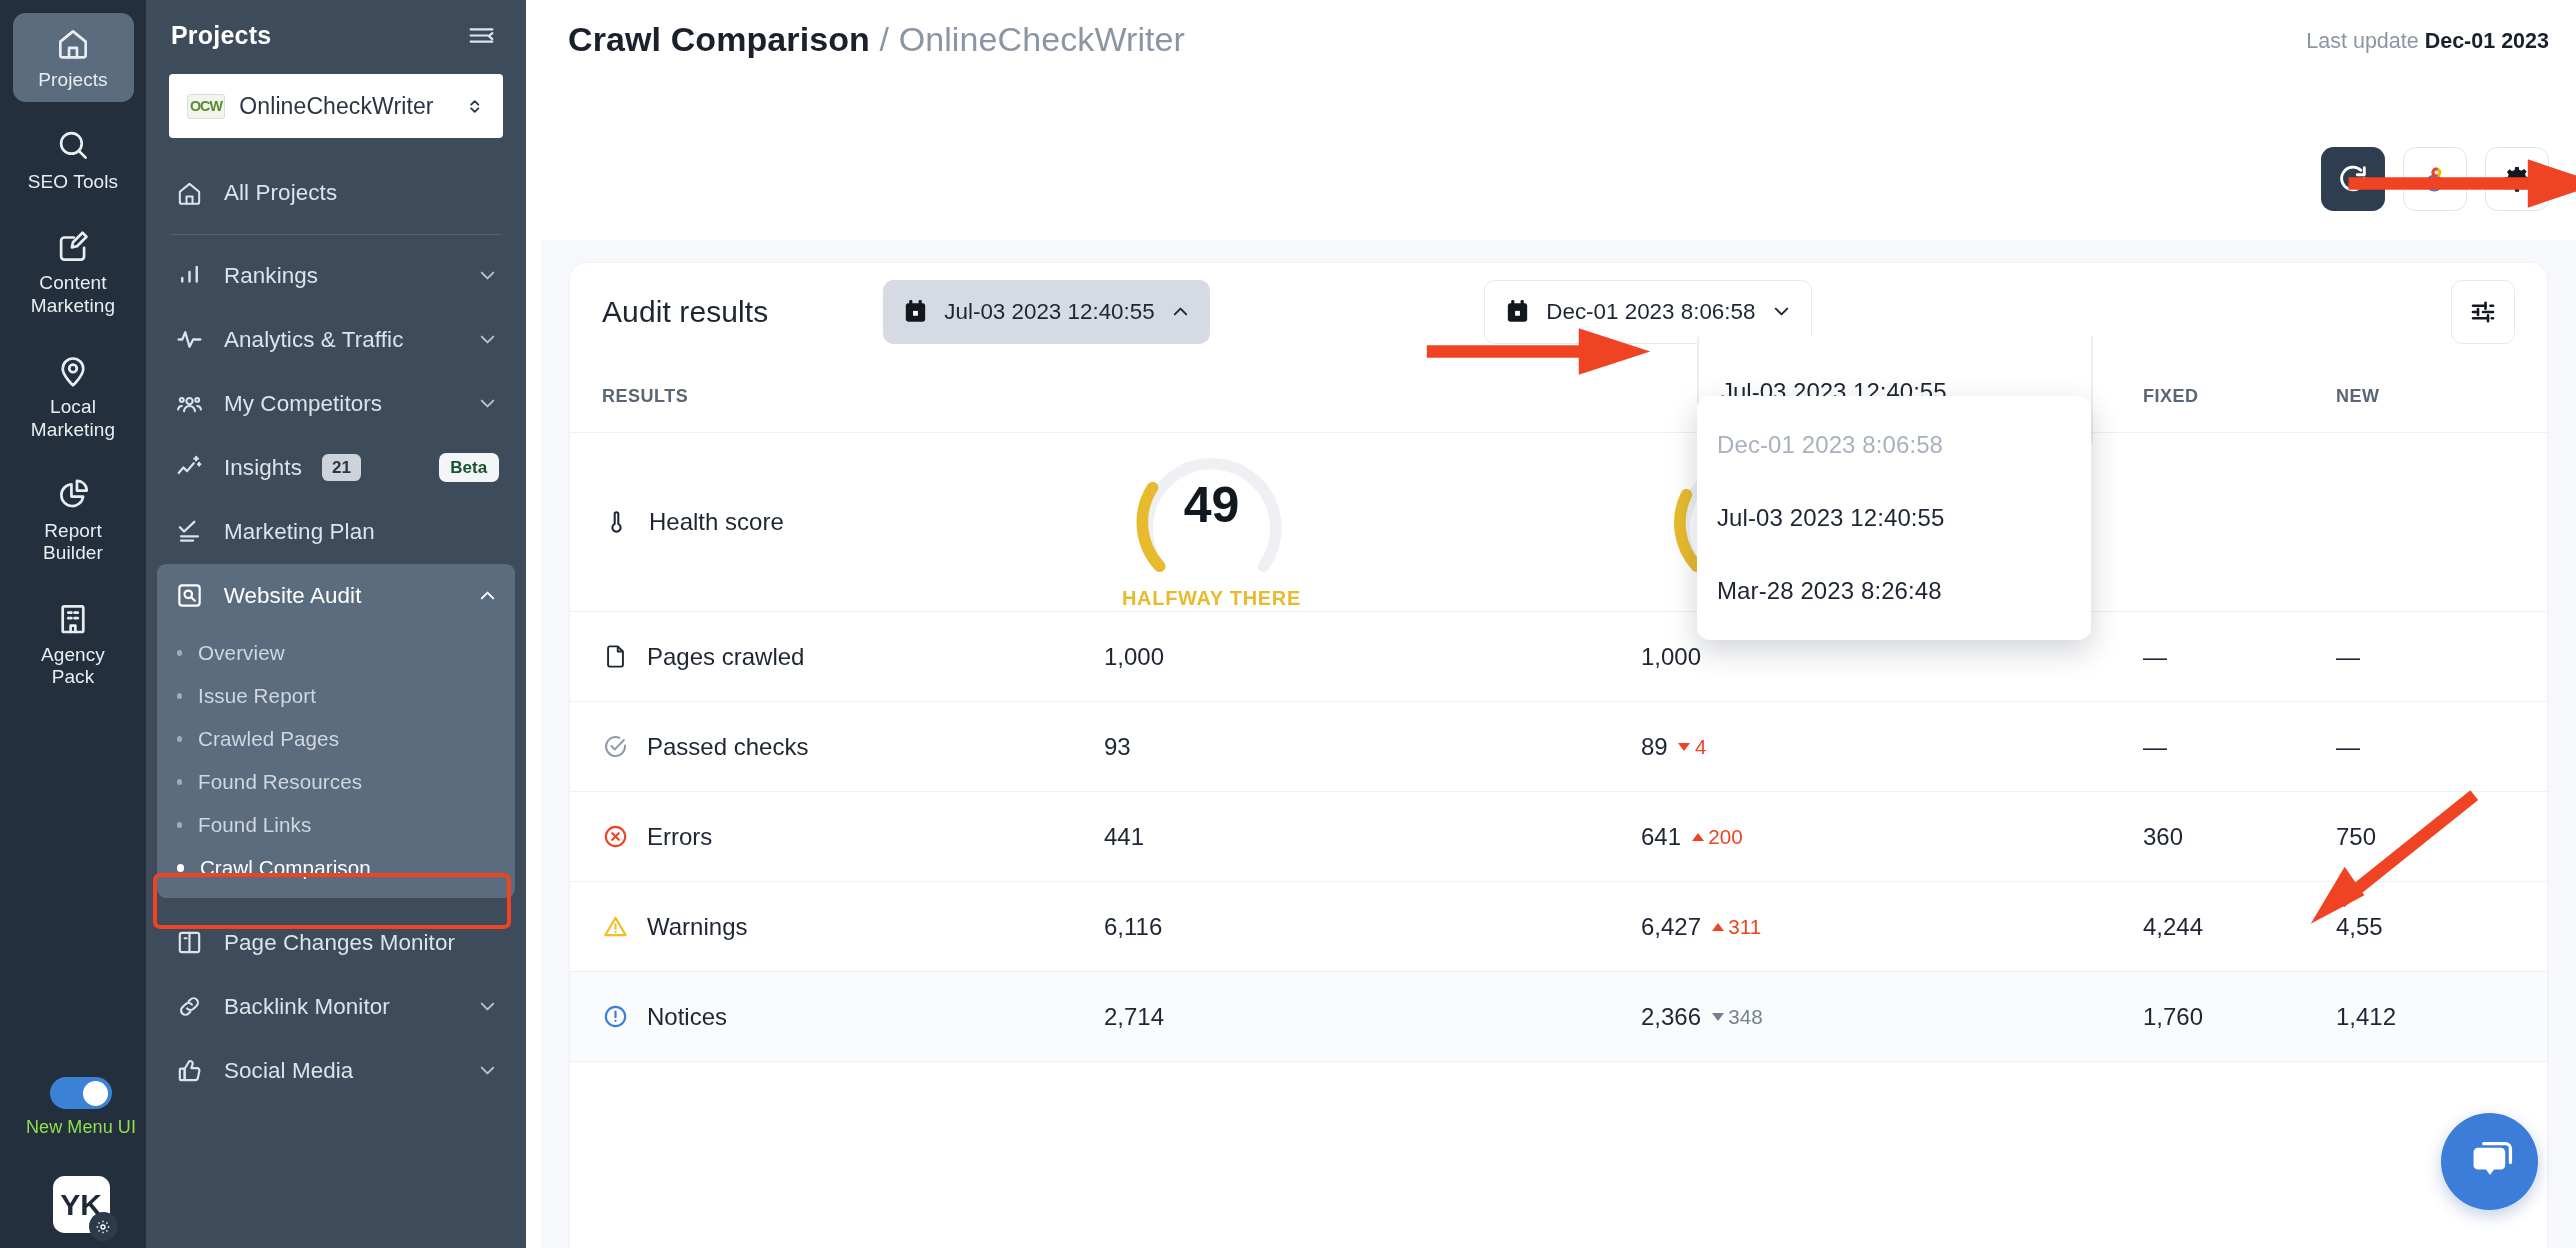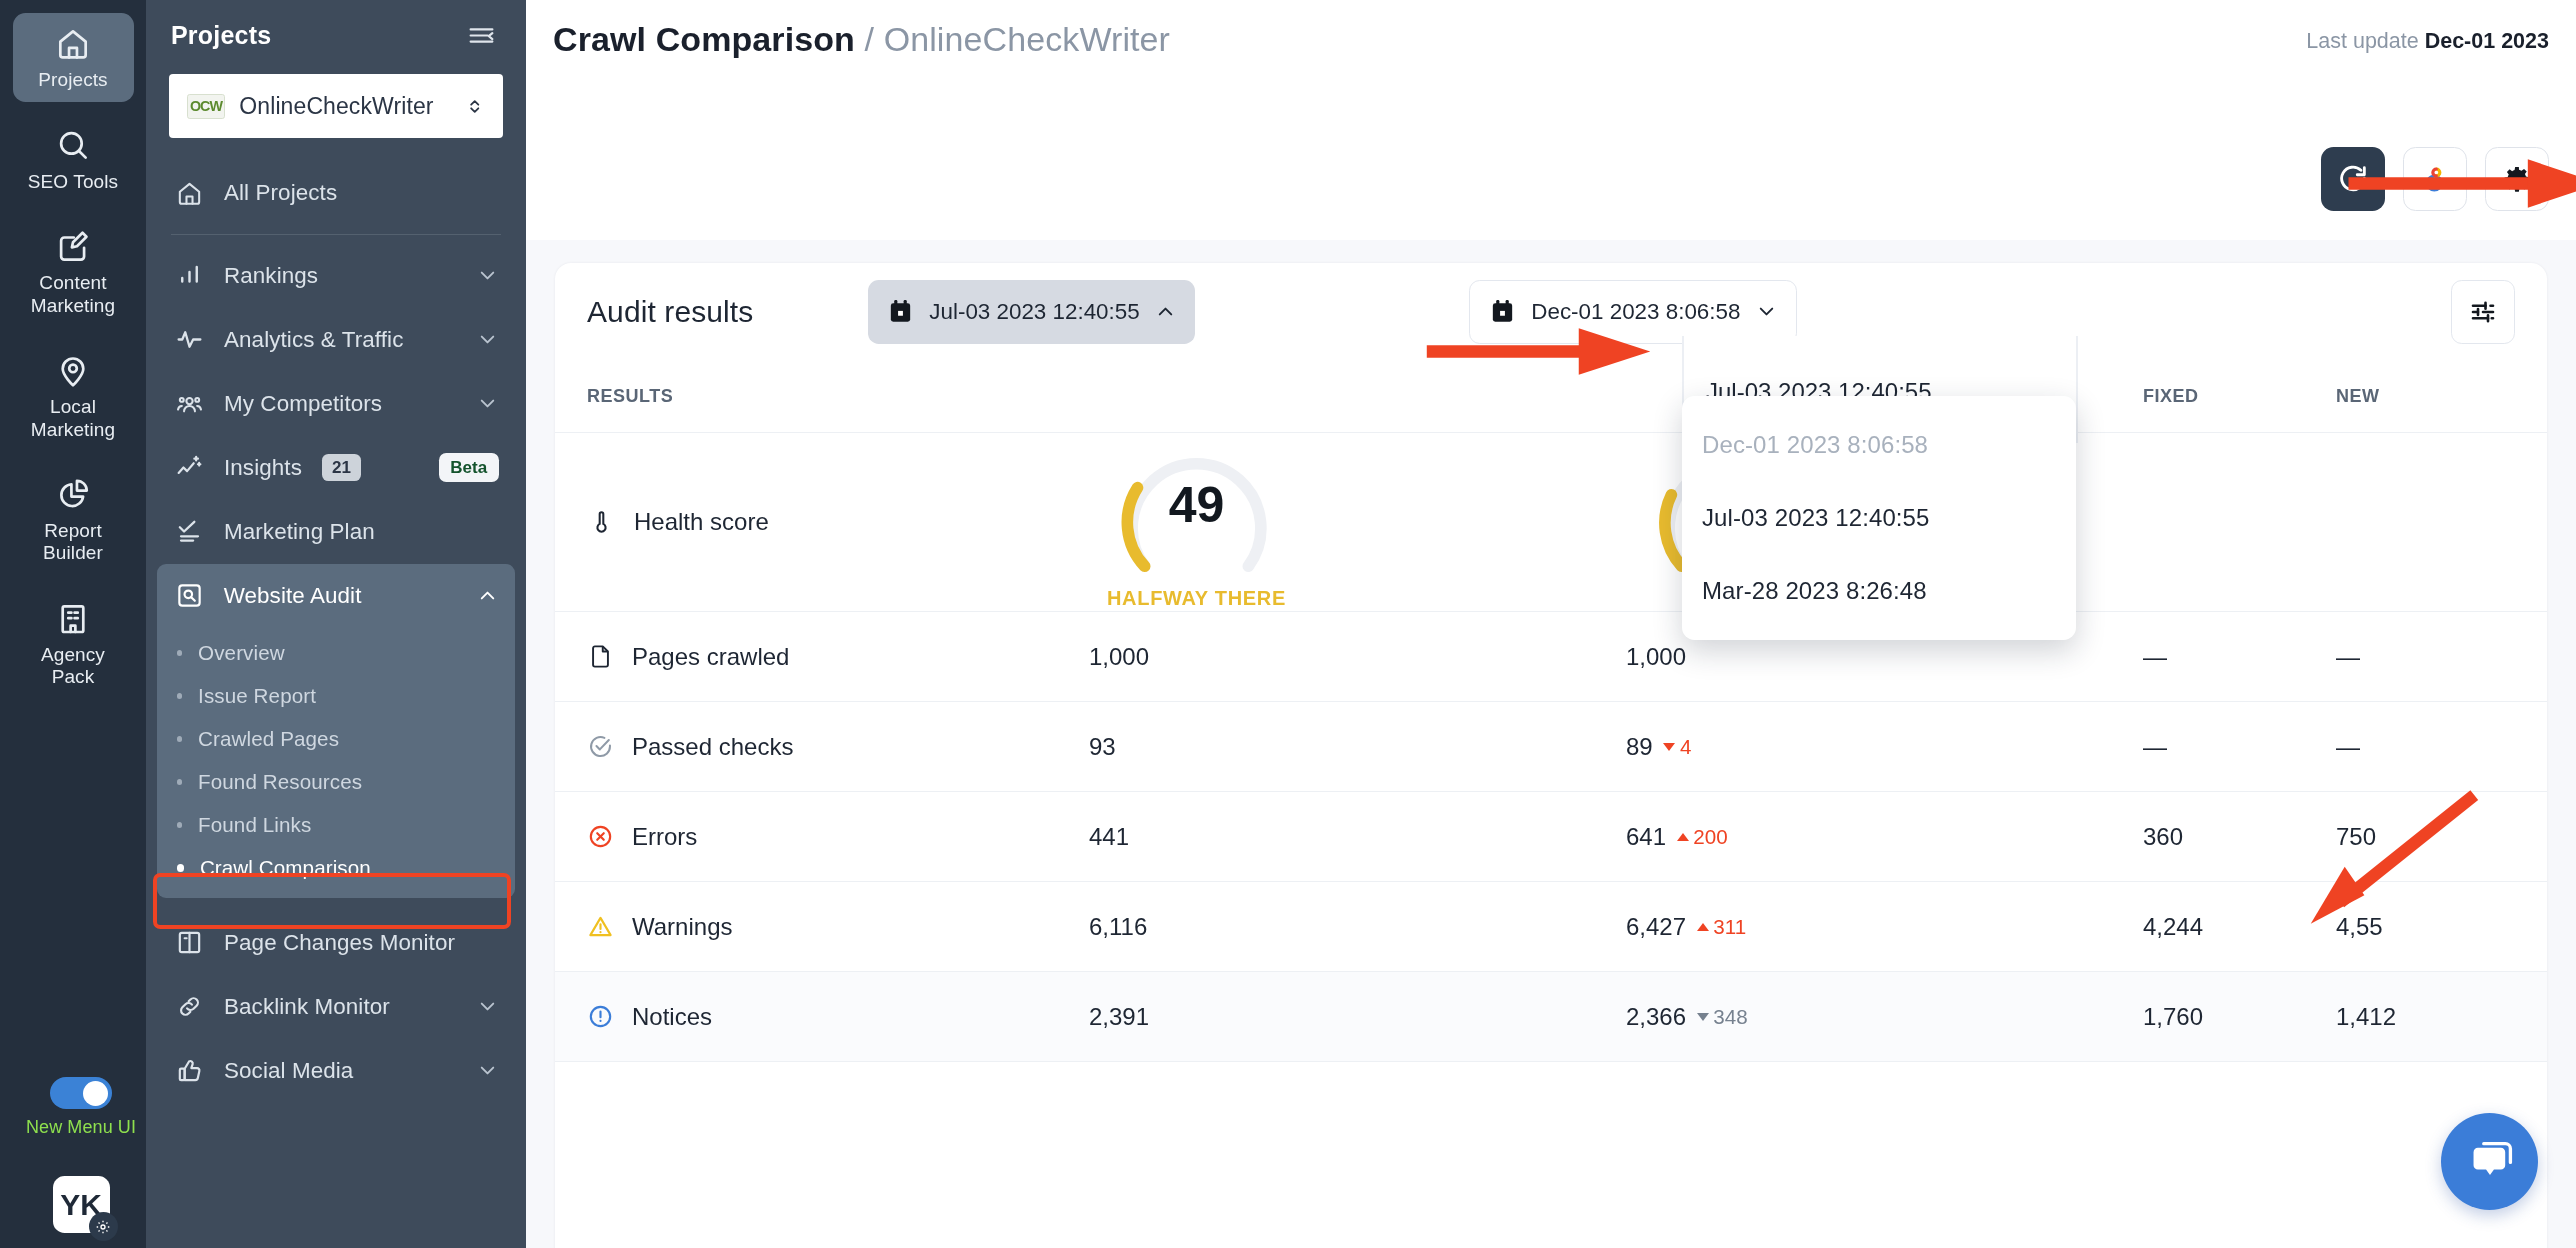--- a/index.html
+++ b/index.html
@@ -73,21 +73,21 @@
                 border-radius: 7.2px; padding: 4.5px 11.6px; }
   .sub-list { background:#5b6c7e; margin: 0 10.7px; border-radius: 0 0 9px 9px; padding: 3.6px 0 9px; }
   .sub-item { height: 43px; display:flex; align-items:center; gap: 16px; padding-left: 20px;
               font-size: 20.6px; color:#cfd7e0; cursor:pointer; letter-spacing:0.1px; }
   .sub-item .dot { width: 5.4px; height: 5.4px; border-radius:50%; background:#9fabb8; flex:0 0 5.4px; }
   .sub-item.cur { color:#ffffff; }
   .sub-item.cur .dot { background:#ffffff; width: 7.2px; height: 7.2px; flex:0 0 7.2px; }
   .hl-box { position:absolute; border: 4.5px solid #ef4323; border-radius: 7.2px; pointer-events:none; }
 
   
-  .main { flex: 1; height: 1249px; background:#ffffff; position: relative; overflow: hidden; }
+  .main { flex: 1; height: 1249px; background:#ffffff; position: relative; overflow: hidden; padding-left: 15px; }
   .topbar { height: 240px; background:#ffffff; position: relative; }
   .crumb { position:absolute; left: 27px; top: 20px; font-size: 34px; letter-spacing: 0.1px; }
   .crumb b { color:#1a202c; font-weight: 700; }
   .crumb span { color:#8b96a5; font-weight: 400; }
   .lastupd { position:absolute; right: 27px; top: 29px; font-size: 21.5px; color:#8b96a5; }
   .lastupd b { color:#1a202c; font-weight: 700; }
   .tb-actions { position:absolute; right: 27px; top: 147px; display:flex; gap: 18px; }
   .tb-btn { width: 64px; height: 64px; border-radius: 12.5px; display:flex; align-items:center;
             justify-content:center; cursor:pointer; }
   .tb-btn.dark { background:#2e3d4f; }
@@ -582,21 +582,21 @@
         </div>
 
         <div class="row small alt">
           <div class="c-label">
             <svg width="27" height="27" viewBox="0 0 24 24" fill="none" stroke="#3b7dd8" stroke-width="1.9" stroke-linecap="round">
                 <circle cx="12" cy="12" r="8.6"></circle>
                 <path d="M12 7.6v5M12 15.8v.2"></path>
               </svg>
             <span>Notices</span>
           </div>
-          <div class="c-v1">2,391</div>
+          <div class="c-v1">2,714</div>
           <div class="c-v2">
             <span>2,366</span>
             <span class="delta neutral">
                 <span class="tri-dn"></span>
                 <span>348</span>
               </span>
           </div>
           <div class="c-fix">1,760</div>
           <div class="c-new">1,412</div>
         </div>

